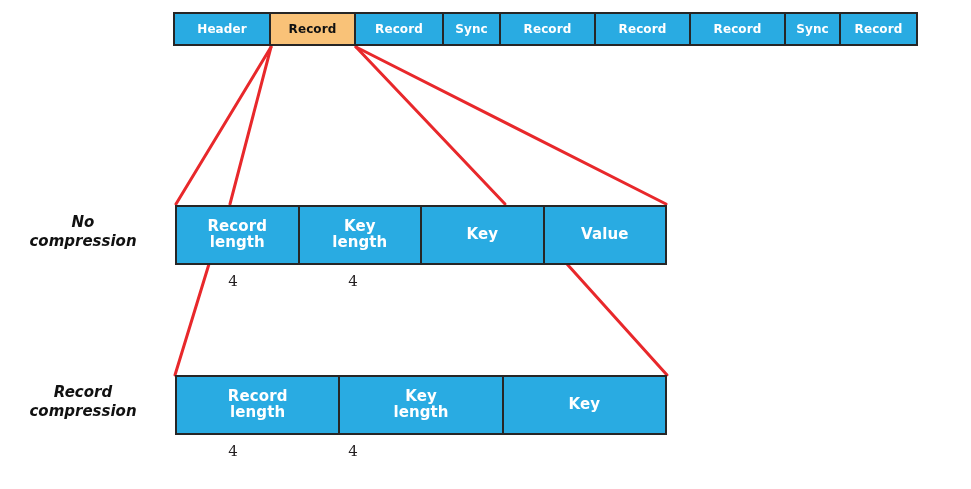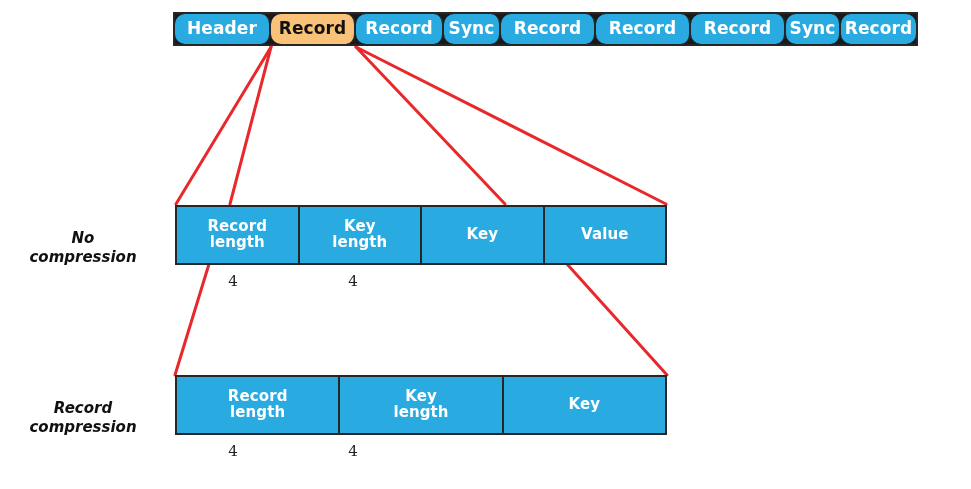--- a/index.html
+++ b/index.html
@@ -60,22 +60,21 @@
   }
 
   
   #stream-bar {
     left: 173px;
     top: 12px;
     width: 745px;
     height: 34px;
   }
   #stream-bar .seg {
-    font-size: 17px;
-    border-radius: 10px;
+    font-size: 12px;
   }
 
   
   .record-row {
     left: 175px;
     width: 492px;
     height: 60px;
   }
   .record-row .seg {
     font-size: 15px;
@@ -91,21 +90,20 @@
     text-align: center;
     font-family: "DejaVu Sans", "Liberation Sans", sans-serif;
     font-style: italic;
     font-weight: bold;
     font-size: 15px;
     color: #111111;
     line-height: 1.25;
     white-space: pre-line;
     z-index: 3;
     user-select: none;
-    margin-top: 16px;
   }
   #label-nocomp  { left: 8px; top: 213px; }
   #label-reccomp { left: 8px; top: 383px; }
 
   
   .size-note {
     position: absolute;
     font-family: "DejaVu Serif", "Liberation Serif", serif;
     font-size: 15px;
     color: #231f20;

